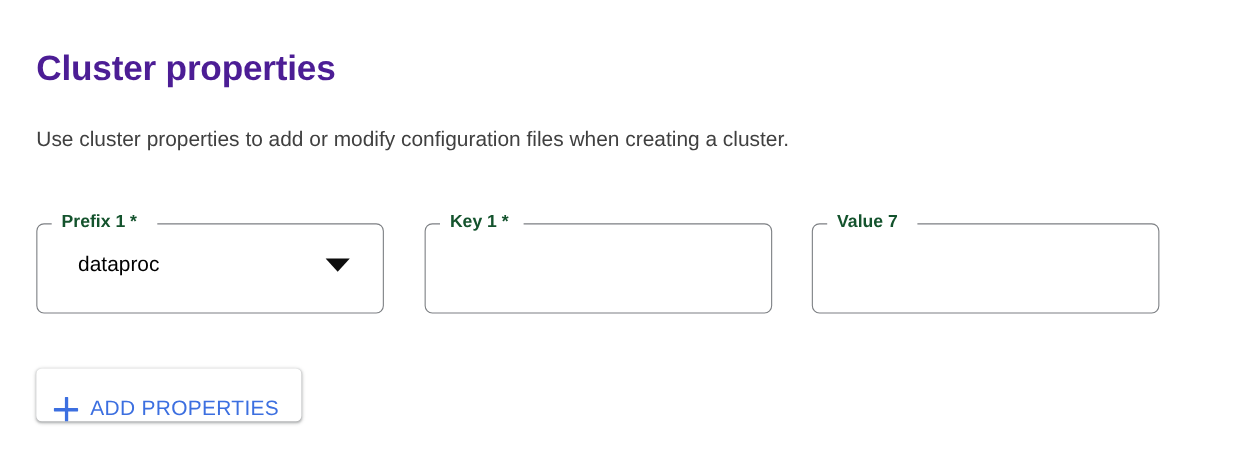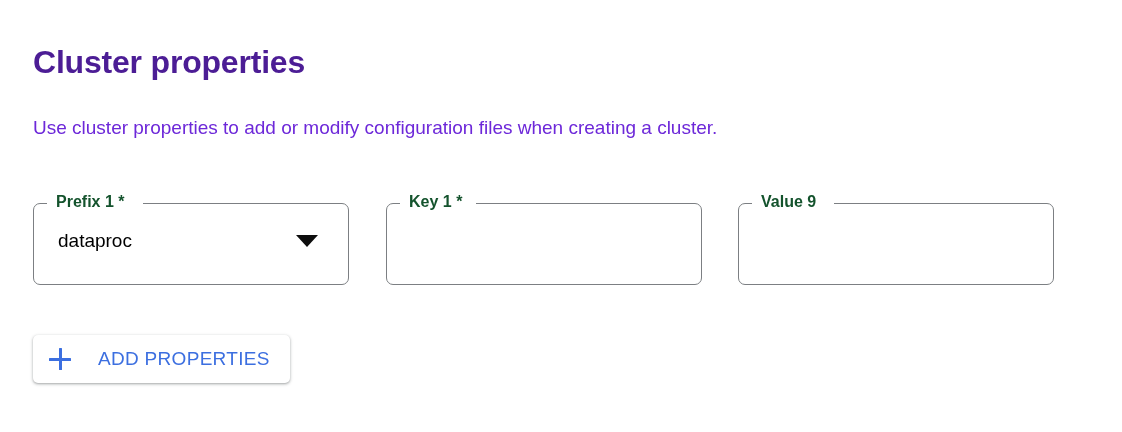--- a/index.html
+++ b/index.html
@@ -36,21 +36,21 @@
     white-space: nowrap;
   }
 
   .page-description {
     position: absolute;
     left: 33px;
     top: 96px;
     font-size: 19px;
     line-height: 26px;
     font-weight: 400;
-    color: #6d28d9;
+    color: #404040;
     white-space: nowrap;
   }
 
   
   .fields-row {
     position: absolute;
     left: 33px;
     top: 203px;
     width: 1060px;
     height: 82px;
@@ -115,21 +115,21 @@
     flex: 1 1 auto;
     border: 0;
     outline: 0;
     background: transparent;
     font-family: inherit;
     font-size: 19px;
     line-height: 26px;
     font-weight: 400;
     color: #000000;
     padding: 0 0 0 20px;
-    margin: 4px;
+    margin: 17px;
     white-space: nowrap;
     overflow: hidden;
     text-overflow: clip;
     min-width: 0;
   }
 
   .dropdown-arrow {
     flex: 0 0 auto;
     width: 34px;
     display: flex;
@@ -147,22 +147,22 @@
   }
 
   
   .add-button {
     position: absolute;
     left: 33px;
     top: 335px;
     height: 48px;
     padding: 0 20px 0 16px;
     display: inline-flex;
-    align-items: center;
-    gap: 27px;
+    align-items: flex-end;
+    gap: 11px;
     background: #ffffff;
     border: none;
     border-radius: 5px;
     box-shadow: 0 1px 2px 0 rgba(60,64,67,0.30),
                 0 1px 3px 1px rgba(60,64,67,0.15);
     cursor: pointer;
     font-family: inherit;
   }
   .add-button .plus-icon {
     position: relative;
@@ -223,21 +223,21 @@
 
     <div class="field key">
       <div class="field-outline"></div>
       <div class="field-notch" style="width:76px;"></div>
       <label class="field-label">Key 1 *</label>
     </div>
 
     <div class="field value">
       <div class="field-outline"></div>
       <div class="field-notch" style="width:82px;"></div>
-      <label class="field-label">Value 9</label>
+      <label class="field-label">Value 7</label>
     </div>
 
   </div>
 
   <button class="add-button">
     <span class="plus-icon"></span>
     <span class="add-label">ADD PROPERTIES</span>
   </button>
 
 </div>

